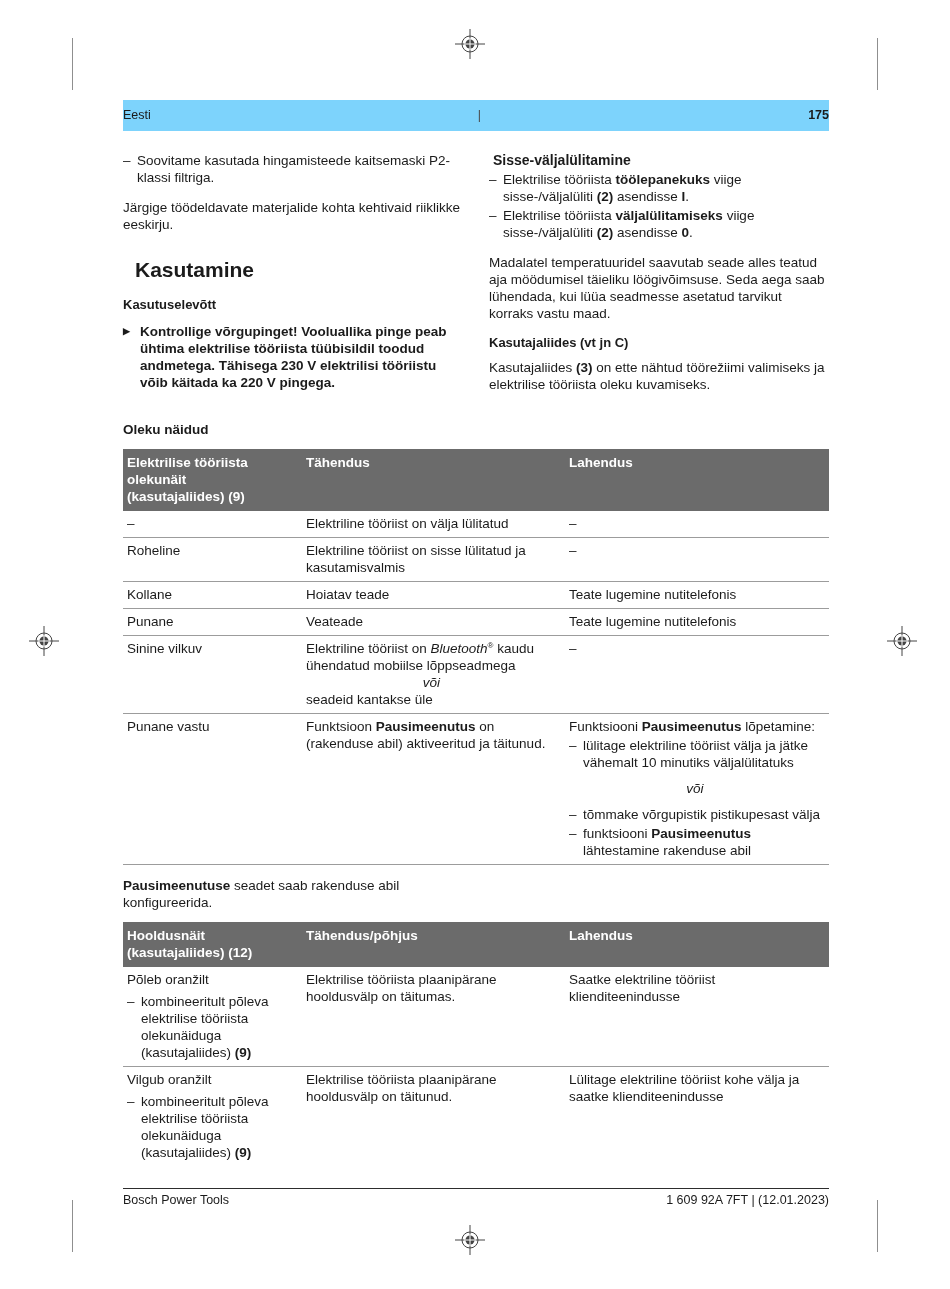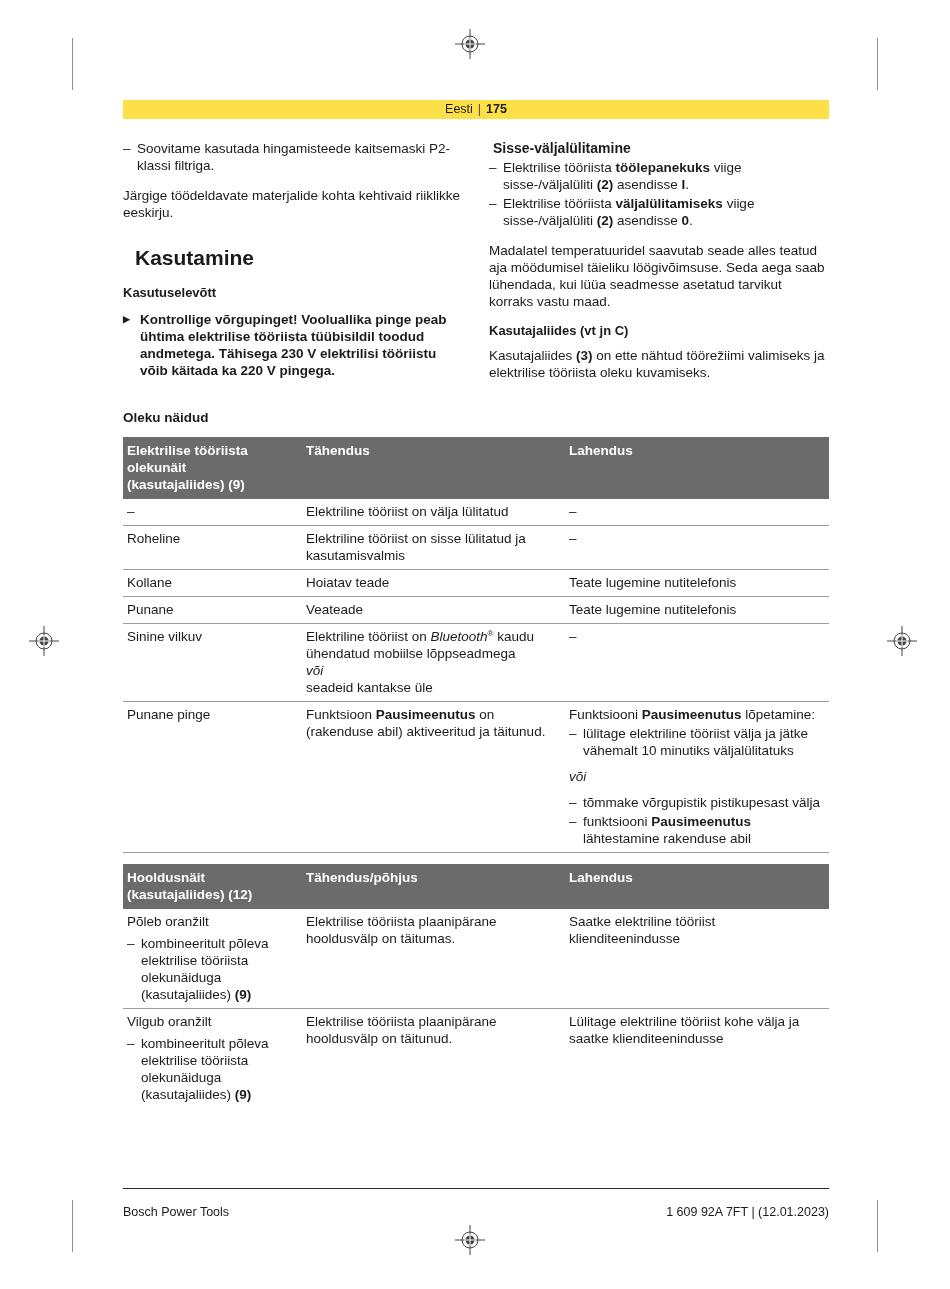--- a/index.html
+++ b/index.html
@@ -13,22 +13,22 @@
 
   
   .crop { position:absolute; background:#8f8f8f; }
   .crop.v { width:1px; height:52px; }
   .reg { position:absolute; }
 
   
   .content { position:absolute; left:123px; top:100px; width:706px; font-size:13.5px; line-height:17px; }
 
   .band {
-    background:#fde047; height:19px;
-    display:flex; justify-content:center; align-items:center;
+    background:#7dd3fc; height:31px;
+    display:flex; justify-content:space-between; align-items:center;
     font-size:12.5px; line-height:15px;
   }
   .band .sep { margin:0 5px; color:#4a4a4a; font-weight:400; }
   .band b { font-weight:bold; }
 
   .cols { display:flex; gap:25px; margin-top:21px; }
   .colL { width:341px; }
   .colR { width:340px; }
 
   .ditem { display:flex; }
@@ -53,28 +53,28 @@
     background:#6b6b6b; color:#fff; font-weight:bold;
     padding:5px 8px 6px 4px; white-space:pre-line;
   }
   .td { padding:4px 8px 5px 4px; }
   .tr + .tr { border-top:1px solid #9c9c9c; }
   .tbl-status { border-bottom:1px solid #9c9c9c; }
 
   .gap { margin:9px 0; }
   .mt2 { margin-top:2px; }
   .mt6 { margin-top:5px; }
-  i, .or { font-style:italic; }
+  i, .or { font-style:italic;text-align:center; }
   sup { font-size:8px; vertical-align:super; line-height:0; }
 
   .note { margin-top:12px; max-width:346px; }
 
   .footer {
     position:absolute; left:123px; top:1188px; width:706px;
-    border-top:1px solid #2d2d2d; padding-top:16px;
+    border-top:1px solid #2d2d2d; padding-top:4px;
     display:flex; justify-content:space-between; font-size:12.5px;
   }
 </style>
 </head>
 <body>
 
 <div class="page">
 
   <div class="crop v" style="left:72px;top:38px;"></div>
   <div class="crop v" style="left:877px;top:38px;"></div>
@@ -187,21 +187,21 @@
       <div class="tr">
         <div class="td">Sinine vilkuv</div>
         <div class="td">
           <div><span>Elektriline tööriist on </span><i>Bluetooth</i><sup>®</sup><span> kaudu ühendatud mobiilse lõppseadmega</span></div>
           <div class="or">või</div>
           <div>seadeid kantakse üle</div>
         </div>
         <div class="td">–</div>
       </div>
       <div class="tr">
-        <div class="td">Punane pinge</div>
+        <div class="td">Punane vastu</div>
         <div class="td">
           <span>Funktsioon </span><b>Pausimeenutus</b><span> on (rakenduse abil) aktiveeritud ja täitunud.</span>
         </div>
         <div class="td">
           <div><span>Funktsiooni </span><b>Pausimeenutus</b><span> lõpetamine:</span></div>
           <div class="ditem mt2">
             <span class="dash">–</span>
             <span>lülitage elektriline tööriist välja ja jätke vähemalt 10 minutiks väljalülitatuks</span>
           </div>
           <div class="or gap">või</div>
@@ -210,20 +210,21 @@
             <span>tõmmake võrgupistik pistikupesast välja</span>
           </div>
           <div class="ditem">
             <span class="dash">–</span>
             <span><span>funktsiooni </span><b>Pausimeenutus</b><span> lähtestamine rakenduse abil</span></span>
           </div>
         </div>
       </div>
     </div>
 
+    <p class="note"><b>Pausimeenutuse</b><span> seadet saab rakenduse abil konfigureerida.</span></p>
 
     <div class="tbl">
       <div class="thead">
         <div class="th">Hooldusnäit
 (kasutajaliides) (12)</div>
         <div class="th">Tähendus/põhjus</div>
         <div class="th">Lahendus</div>
       </div>
       <div class="tr">
         <div class="td">

